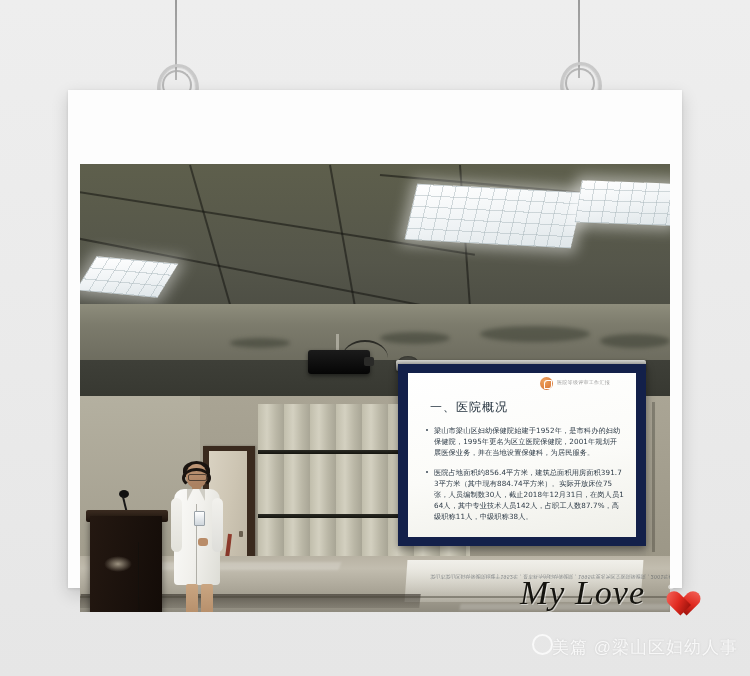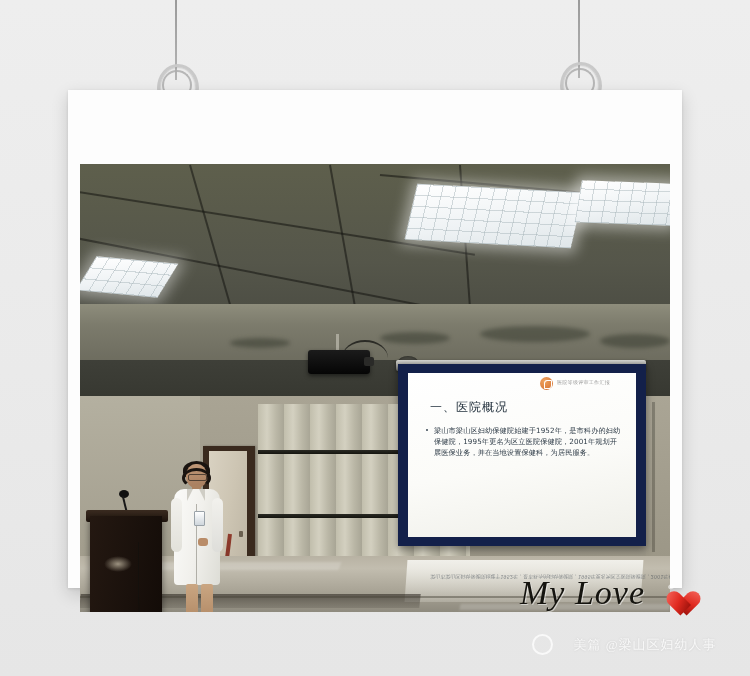--- a/index.html
+++ b/index.html
@@ -596,23 +596,23 @@
   .watermark {
     position: absolute;
     left: 540px; top: 636px;
     width: 210px;
     text-align: center;
     color: rgba(255,255,255,.82);
     text-shadow: 0 0 2px rgba(190,190,190,.7);
     pointer-events: none;
   }
   .wm-line1 {
-    font-size: 13px;
+    font-size: 17px;
     letter-spacing: 1px;
-    font-family: Liberation Serif, serif;
+    font-family: Liberation Sans, sans-serif;
     white-space: nowrap;
   }
   .wm-line2 {
     font-size: 13px;
     letter-spacing: .5px;
     font-family: "Liberation Sans", sans-serif;
     margin-top: 1px;
     white-space: nowrap;
   }
   .wm-logo {
@@ -697,20 +697,21 @@
     <div class="broom-head"></div>
 
     <div class="screen-housing"></div>
     <div class="screen-frame">
       <div class="screen-canvas">
         <div class="slide-logo"></div>
         <div class="slide-header-text">医院等级评审工作汇报</div>
         <div class="slide-title">一、医院概况</div>
         <div class="slide-body">
           <div class="slide-bullet">梁山市梁山区妇幼保健院始建于1952年，是市科办的妇幼保健院，1995年更名为区立医院保健院，2001年规划开展医保业务，并在当地设置保健科，为居民服务。</div>
+          <div class="slide-bullet">医院占地面积约856.4平方米，建筑总面积用房面积391.73平方米（其中现有884.74平方米）。实际开放床位75张，人员编制数30人，截止2018年12月31日，在岗人员164人，其中专业技术人员142人，占职工人数87.7%，高级职称11人，中级职称38人。</div>
         </div>
       </div>
     </div>
 
     <div class="floor"></div>
     <div class="floor-refl-screen">
       <div class="refl-text" style="top:14px;">梁山市梁山区妇幼保健院始建于1952年，是市科办的妇幼保健院，1995年更名为区立医院保健院，2001年规划开展医保业务，并在当地设置保健科，为居民服务。</div>
     </div>
     <div class="floor-refl-dark"></div>
     <div class="floor-seam"></div>

